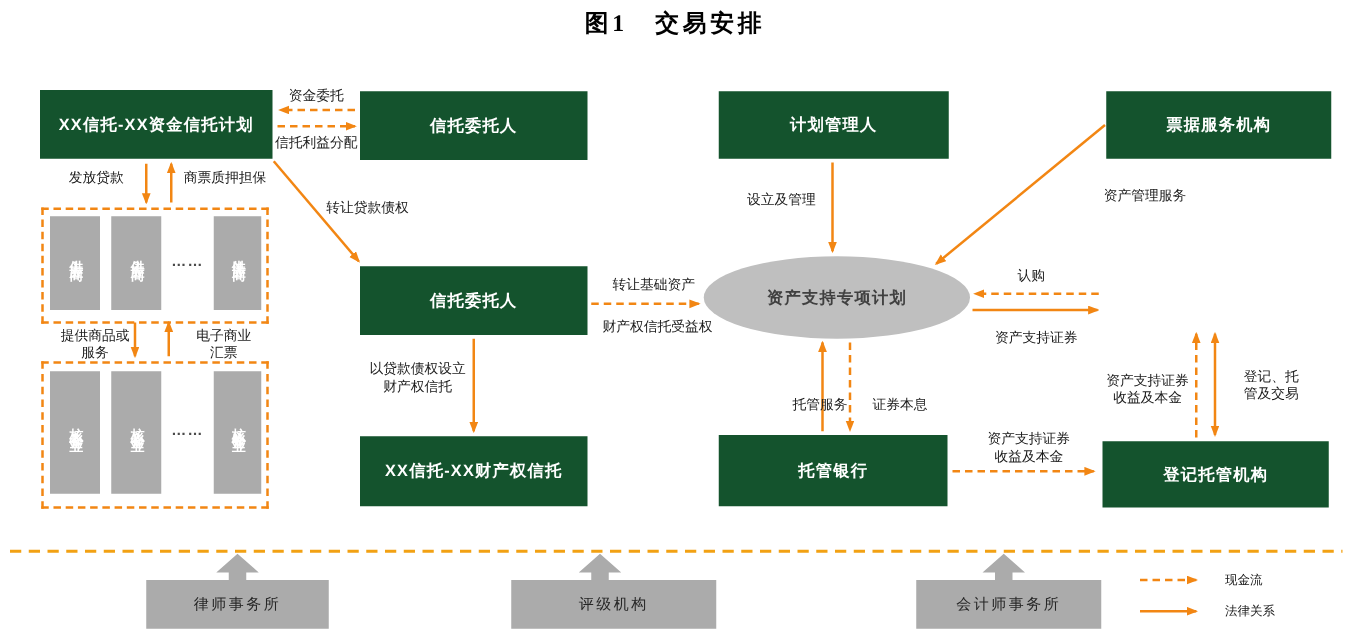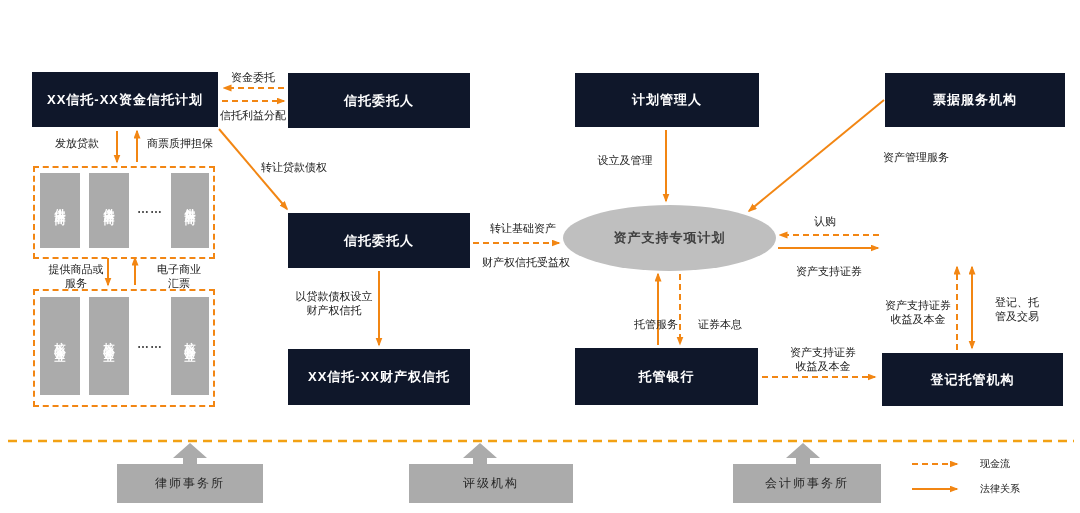--- a/index.html
+++ b/index.html
@@ -10,21 +10,21 @@
   .title {
     position:absolute; top:6px; left:0; width:100%; text-align:center;
     font-family:"Liberation Serif", serif; font-weight:bold; font-size:19px;
     color:#000; letter-spacing:3px;
   }
   svg.overlay { position:absolute; left:0; top:0; }
   .sl { stroke:#F28613; stroke-width:2; fill:none; }
   .dl { stroke:#F28613; stroke-width:2; fill:none; stroke-dasharray:6,4; }
   .sep { stroke:#F2A113; stroke-width:2.5; fill:none; stroke-dasharray:9,6; }
   .node {
-    position:absolute; background:#0f172a; color:#ffffff; font-weight:bold;
+    position:absolute; background:#14532d; color:#ffffff; font-weight:bold;
     font-size:13px; letter-spacing:1px; display:flex; align-items:center;
     justify-content:center; text-align:center;
   }
   .ellipse {
     position:absolute; background:#BFBFBF; border-radius:50%; color:#404040;
     font-weight:bold; font-size:13px; letter-spacing:1px; display:flex;
     align-items:center; justify-content:center;
   }
   .dashed-group { position:absolute; border:2px dashed #F28613; }
   .vbox {
@@ -41,20 +41,21 @@
     position:absolute; font-size:11px; color:#1a1a1a; white-space:pre-line;
     text-align:center; line-height:1.3; transform:translate(-50%,-50%);
   }
   .legend-lbl { position:absolute; font-size:10px; color:#1a1a1a; transform:translateY(-50%); }
 </style>
 </head>
 <body>
 
 <div class="stage">
 
+  <div class="title">图1　交易安排</div>
 
   <svg class="overlay" width="1080" height="513" viewBox="0 0 1080 513">
     <defs>
       <marker id="ah" markerWidth="9" markerHeight="8" refX="7.5" refY="3.5" orient="auto-start-reverse" markerUnits="userSpaceOnUse">
         <path d="M0,0 L9,3.5 L0,7 Z" fill="#F28613"></path>
       </marker>
     </defs>
 
     <line class="dl" x1="284" y1="88" x2="224" y2="88" marker-end="url(#ah)"></line>
     <line class="dl" x1="222" y1="101" x2="284" y2="101" marker-end="url(#ah)"></line>

